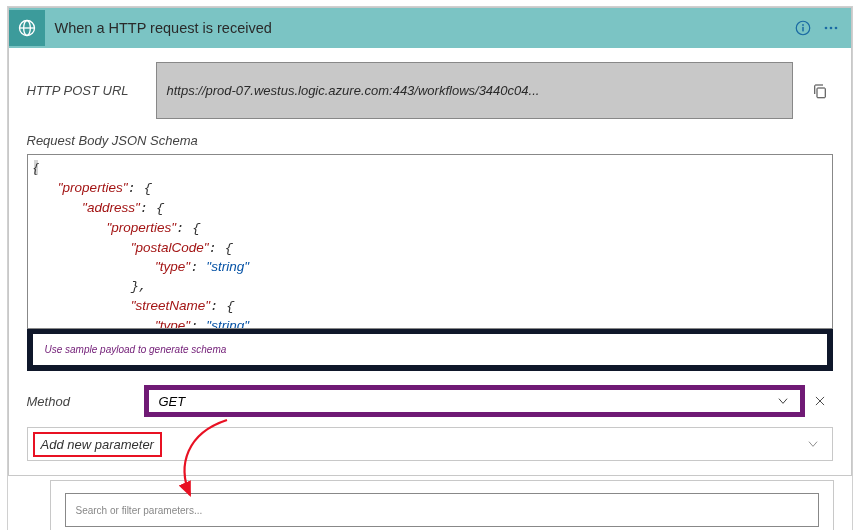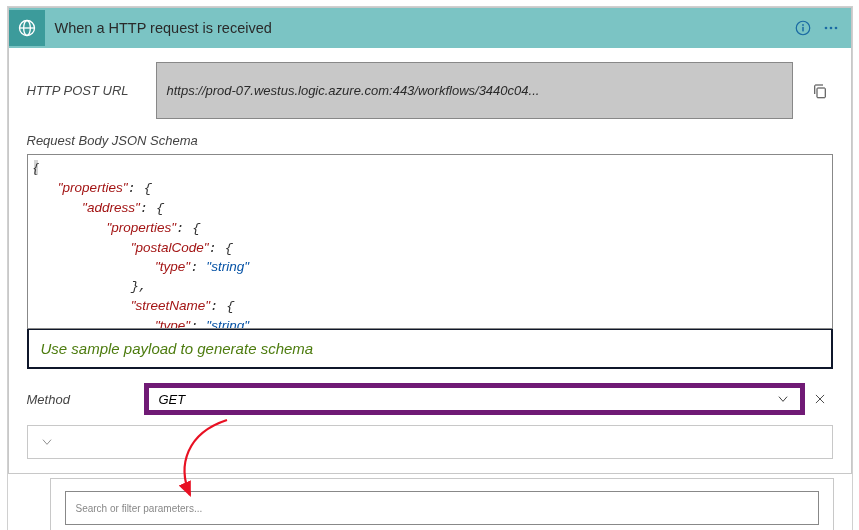--- a/index.html
+++ b/index.html
@@ -18,21 +18,21 @@
   .url-box { flex: 1; background: #c8c8c8; color: #2a2a2a; font-size: 13px; padding: 20px 10px; overflow: hidden; white-space: nowrap; text-overflow: ellipsis; border: 1px solid #888; }
   .copy-btn { width: 26px; height: 26px; display: flex; align-items: center; justify-content: center; cursor: pointer; }
   .copy-btn svg { width: 18px; height: 18px; stroke: #333; fill: none; stroke-width: 1.3; }
   .schema-label { font-size: 13px; color: #444; margin-bottom: 6px; }
   .schema-box { border: 1px solid #888; height: 175px; width: 100%; overflow: hidden; background: #fff; position: relative; }
   .schema-scroll { overflow-y: scroll; height: 100%; }
   .schema-content { padding: 4px 6px; font-family: "Consolas","Courier New",monospace; font-size: 13.5px; line-height: 1.4; white-space: pre; color: #333; }
   .k-prop { color: #a31515; }
   .k-val { color: #0451a5; }
   .brace { background: #d4d4d4; }
-  .link-row { border: 2px solid #0f172a; padding: 10px 12px; font-size: 15px; color: #4d7c0f; margin-top: -1px; }
+  .link-row { border: 6px solid #0f172a; padding: 10px 12px; font-size: 10px; color: #701a75; margin-top: -1px; }
   .method-row { display: flex; align-items: center; gap: 2px; margin-top: 14px; }
   .method-select { flex: 1; border: 5px solid #701a75; height: 32px; display: flex; align-items: center; justify-content: space-between; padding: 0 10px; font-size: 13px; cursor: pointer; background: #fff; }
   .clear-method { width: 26px; height: 26px; display: flex; align-items: center; justify-content: center; cursor: pointer; }
   .clear-method svg { width: 14px; height: 14px; stroke: #333; stroke-width: 1.5; }
   .chevron { width: 14px; height: 14px; }
   .add-param { border: 1px solid #c8c8c8; height: 34px; display: flex; align-items: center; justify-content: space-between; padding: 0 12px; margin-top: 10px; cursor: pointer; font-size: 13px; color: #333; }
   .red-box { border: 2.5px solid #e81123; display: inline-block; padding: 3px 6px; margin: -4px -7px; font-size: 13px; }
   .popup { border: 1px solid #c8c8c8; margin: 4px 18px 18px 42px; padding: 12px 14px; background: #fff; position: relative; }
   .search-input { width: 100%; border: 1px solid #888; height: 34px; padding: 0 10px; font-size: 10px; color: #ec4899; outline: none; }
   .search-input::placeholder { color: #888; }
@@ -115,20 +115,21 @@
         </div>
         <div class="clear-method">
           <svg viewBox="0 0 24 24">
               <line x1="5" y1="5" x2="19" y2="19"></line>
               <line x1="19" y1="5" x2="5" y2="19"></line>
             </svg>
         </div>
       </div>
 
       <div class="add-param">
+        <span class="red-box">Add new parameter</span>
         <svg class="chevron" viewBox="0 0 24 24">
             <path d="M5 8 l7 8 7-8" fill="none" stroke="#888" stroke-width="1.6"></path>
           </svg>
       </div>
     </div>
   </div>
 
   <div class="popup">
     <input class="search-input" placeholder="Search or filter parameters..." style="">
     <div class="checkbox-row">

